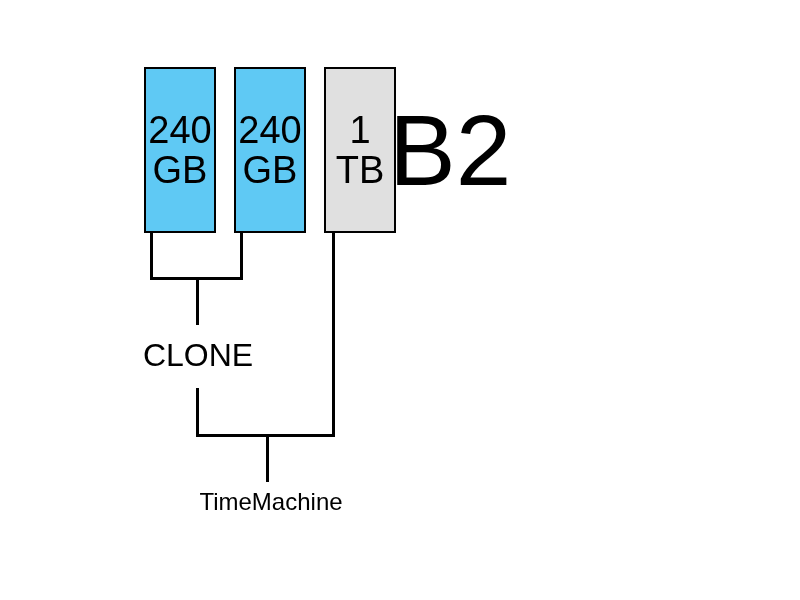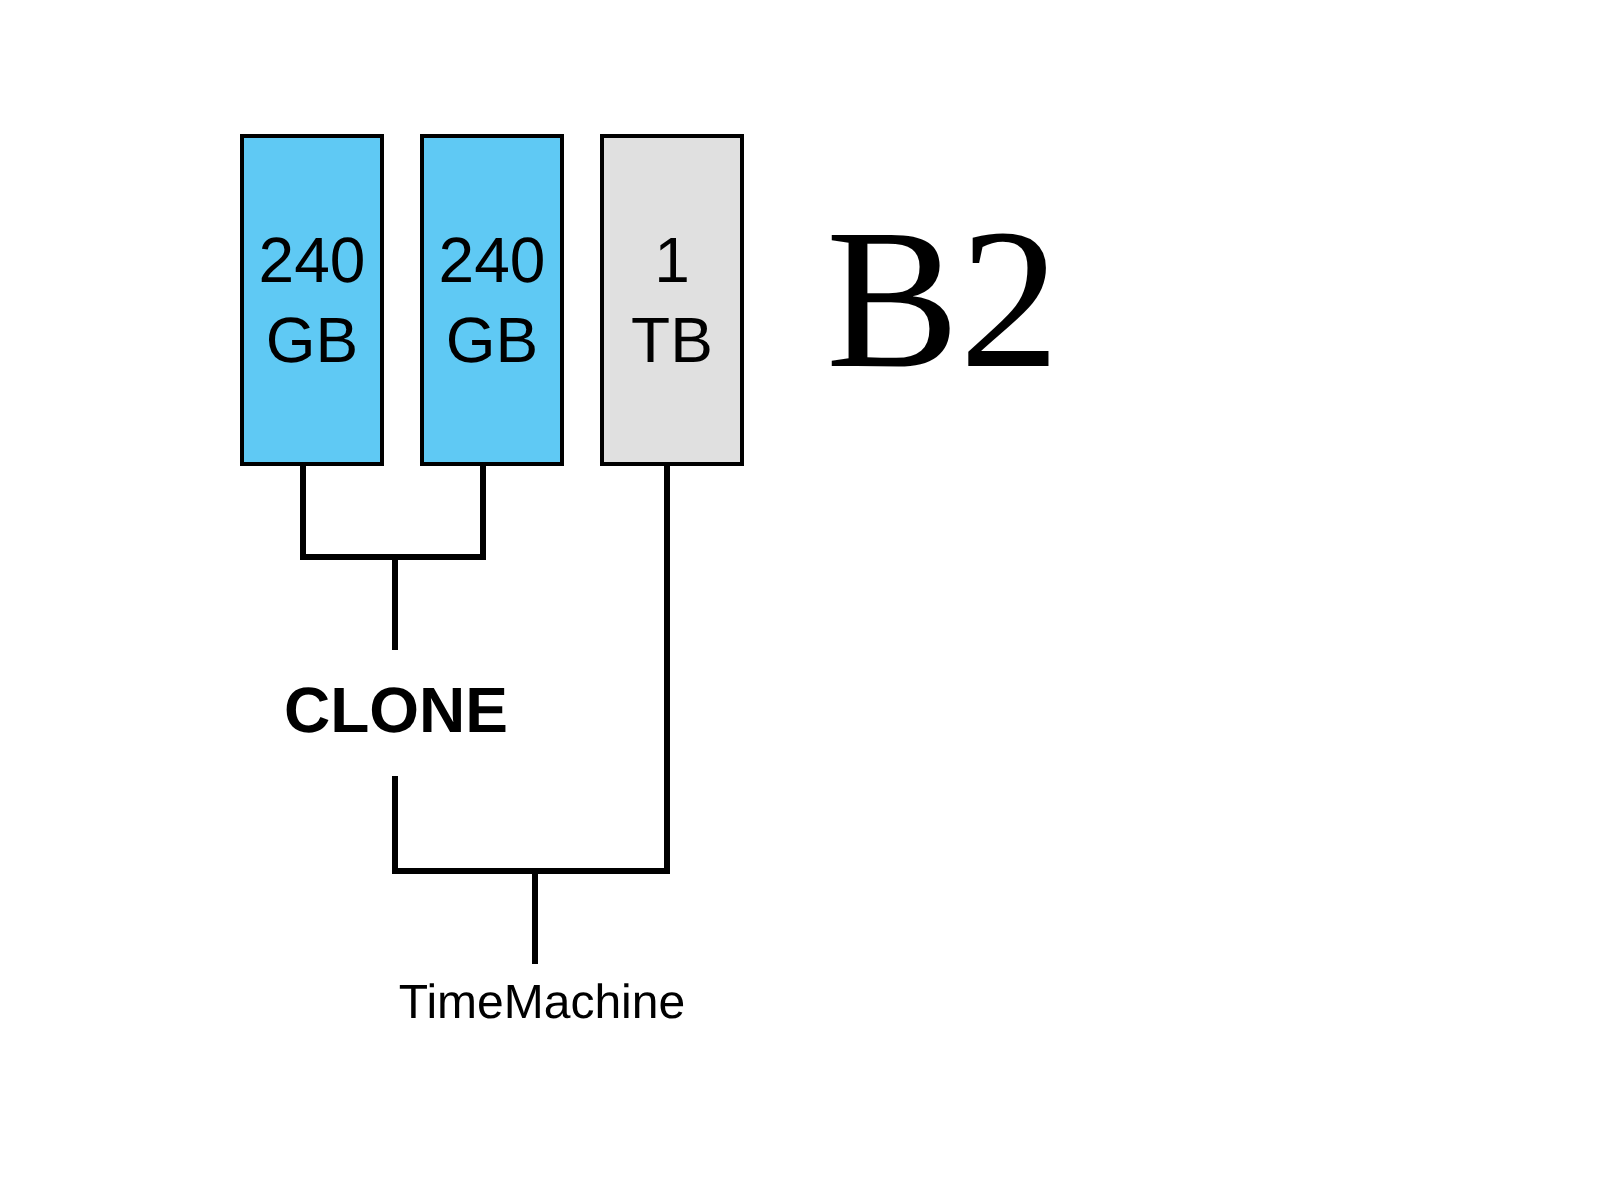--- a/index.html
+++ b/index.html
@@ -21,57 +21,56 @@
     top: 67px;
     width: 72px;
     height: 166px;
     box-sizing: border-box;
     border: 2px solid #000000;
     background: #cccccc; 
     display: flex;
     flex-direction: column;
     align-items: center;
     justify-content: center;
-    font-size: 32px;
+    font-size: 38px;
     line-height: 40px;
     text-align: center;
+    margin-left: 24px;
   }
   .drive-1 { left: 120px; }
   .drive-2 { left: 210px; }
   .drive-3 { left: 300px; }
   .connector {
     position: absolute;
     background: #000000;
   }
   .c-v1  { left: 150px; top: 232px; width: 3px;  height: 48px; }
   .c-v2  { left: 240px; top: 232px; width: 3px;  height: 48px; }
   .c-h1  { left: 150px; top: 277px; width: 93px; height: 3px; }
   .c-v3  { left: 196px; top: 277px; width: 3px;  height: 48px; }
   .c-v4  { left: 196px; top: 388px; width: 3px;  height: 49px; }
   .c-v5  { left: 332px; top: 232px; width: 3px;  height: 205px; }
   .c-h2  { left: 196px; top: 434px; width: 139px; height: 3px; }
   .c-v6  { left: 266px; top: 434px; width: 3px;  height: 48px; }
   .title-label {
     position: absolute;
-    left: 413px;
+    left: 389px;
     top: 100px;
     font-size: 100px;
     line-height: 1;
     white-space: nowrap;
-    font-family: Liberation Serif, serif;
   }
   .clone-label {
     position: absolute;
     left: 198px;
     top: 336px;
     transform: translateX(-50%);
     font-size: 32px;
     line-height: 1.2;
     white-space: nowrap;
-    font-weight: bold;
   }
   .tm-label {
     position: absolute;
     left: 271px;
     top: 488px;
     transform: translateX(-50%);
     font-size: 24px;
     line-height: 1.2;
     white-space: nowrap;
   }

